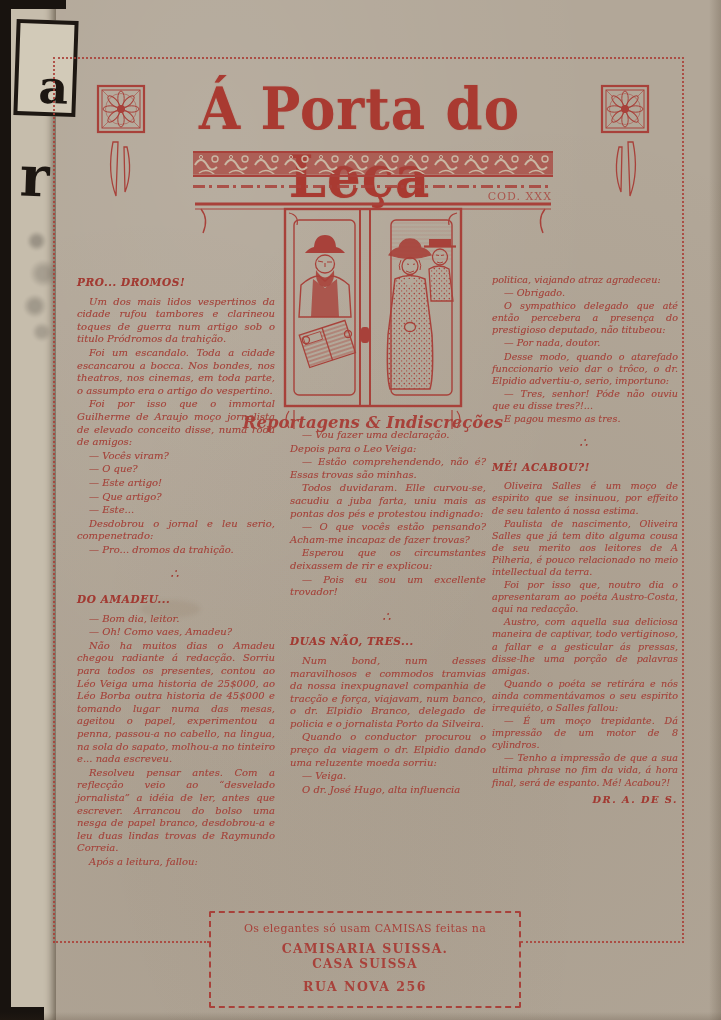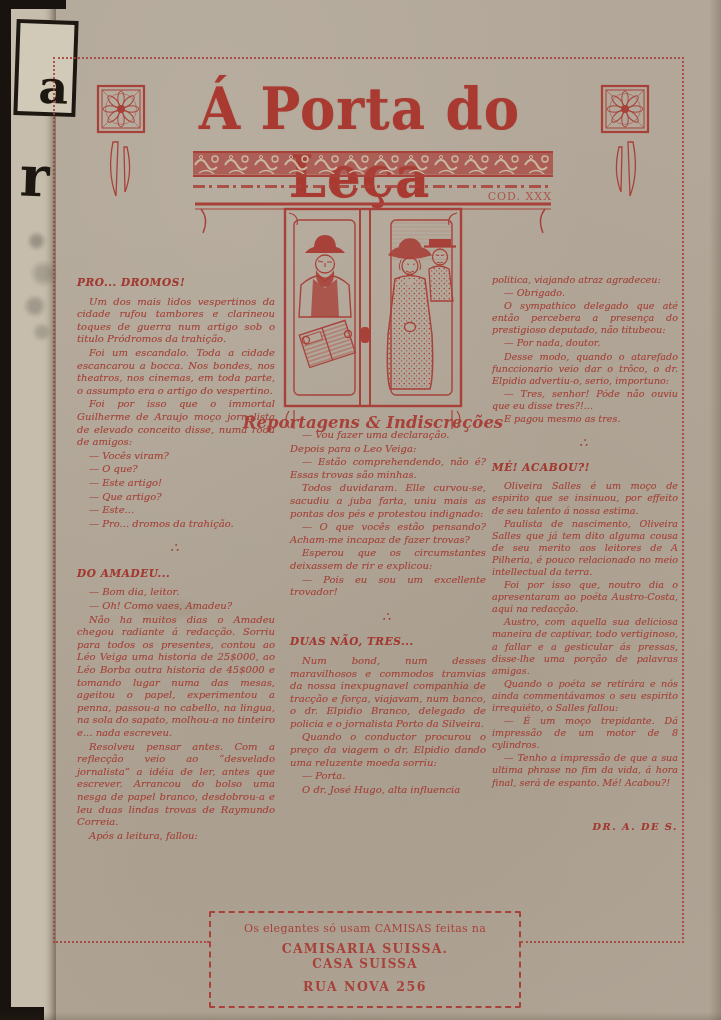--- a/index.html
+++ b/index.html
@@ -66,21 +66,21 @@
   .col1{left:77px;top:276px;width:198px;}
   .col2{left:290px;top:428px;width:196px;}
   .col3{left:492px;top:273px;width:186px;font-size:9.6px;line-height:12.1px;}
   .blk{margin:1px 0;font-style:italic;}
   .blk-h{font-weight:bold;letter-spacing:.6px;margin:9px 0 7px;color:#a23a32;font-size:10.5px;text-align:left;}
   .col1 .blk-h:first-child{margin-top:0;}
   .blk-p{text-indent:12px;}
   .blk-d{text-indent:12px;}
   .blk-cont{text-indent:0;}
   .blk-div{text-align:center;font-size:13px;margin:12px 0;letter-spacing:3px;text-indent:0;color:#a23a32;}
-  .blk-sig{text-align:right;font-weight:bold;letter-spacing:1.5px;margin-top:32px;font-size:9.8px;color:#a23a32;}
+  .blk-sig{text-align:right;font-weight:bold;letter-spacing:1.5px;margin-top:5px;font-size:9.8px;color:#a23a32;}
 
   
   .adbox{position:absolute;left:209px;top:911px;width:312px;height:97px;box-sizing:border-box;
     border:2px dashed #a8413a;border-radius:2px;text-align:center;color:#a8413a;}
   .ad1{margin-top:9px;font-size:11px;letter-spacing:.3px;}
   .ad2{margin-top:6px;font-size:12.5px;font-weight:bold;letter-spacing:1.2px;}
   .ad3{margin-top:1px;font-size:12px;font-weight:bold;letter-spacing:1.2px;}
   .ad4{margin-top:8px;font-size:12.5px;font-weight:bold;letter-spacing:1.5px;}
 
   .stain{position:absolute;border-radius:50%;filter:blur(2px);pointer-events:none;}
@@ -247,20 +247,21 @@
 <div class="col col1">
     <div class="blk blk-h">PRO... DROMOS!</div>
     <div class="blk blk-p">Um dos mais lidos vespertinos da cidade rufou tambores e clarineou toques de guerra num artigo sob o titulo Pródromos da trahição.</div>
     <div class="blk blk-p">Foi um escandalo. Toda a cidade escancarou a bocca. Nos bondes, nos theatros, nos cinemas, em toda parte, o assumpto era o artigo do vespertino.</div>
     <div class="blk blk-p">Foi por isso que o immortal Guilherme de Araujo moço jornalista de elevado conceito disse, numa roda de amigos:</div>
     <div class="blk blk-d">— Vocês viram?</div>
     <div class="blk blk-d">— O que?</div>
     <div class="blk blk-d">— Este artigo!</div>
     <div class="blk blk-d">— Que artigo?</div>
     <div class="blk blk-d">— Este...</div>
+    <div class="blk blk-p">Desdobrou o jornal e leu serio, compenetrado:</div>
     <div class="blk blk-d">— Pro... dromos da trahição.</div>
     <div class="blk blk-div">∴</div>
     <div class="blk blk-h">DO AMADEU...</div>
     <div class="blk blk-d">— Bom dia, leitor.</div>
     <div class="blk blk-d">— Oh! Como vaes, Amadeu?</div>
     <div class="blk blk-p">Não ha muitos dias o Amadeu chegou radiante á redacção. Sorriu para todos os presentes, contou ao Léo Veiga uma historia de 25$000, ao Léo Borba outra historia de 45$000 e tomando lugar numa das mesas, ageitou o papel, experimentou a penna, passou-a no cabello, na lingua, na sola do sapato, molhou-a no tinteiro e... nada escreveu.</div>
     <div class="blk blk-p">Resolveu pensar antes. Com a reflecção veio ao “desvelado jornalista” a idéia de ler, antes que escrever. Arrancou do bolso uma nesga de papel branco, desdobrou-a e leu duas lindas trovas de Raymundo Correia.</div>
     <div class="blk blk-p">Após a leitura, fallou:</div>
   </div>
 <div class="col col2">
@@ -268,21 +269,21 @@
     <div class="blk blk-cont">Depois para o Leo Veiga:</div>
     <div class="blk blk-d">— Estão comprehendendo, não é? Essas trovas são minhas.</div>
     <div class="blk blk-p">Todos duvidaram. Elle curvou-se, sacudiu a juba farta, uniu mais as pontas dos pés e protestou indignado:</div>
     <div class="blk blk-d">— O que vocês estão pensando? Acham-me incapaz de fazer trovas?</div>
     <div class="blk blk-p">Esperou que os circumstantes deixassem de rir e explicou:</div>
     <div class="blk blk-d">— Pois eu sou um excellente trovador!</div>
     <div class="blk blk-div">∴</div>
     <div class="blk blk-h">DUAS NÃO, TRES...</div>
     <div class="blk blk-p">Num bond, num desses maravilhosos e commodos tramvias da nossa inexpugnavel companhia de tracção e força, viajavam, num banco, o dr. Elpidio Branco, delegado de policia e o jornalista Porto da Silveira.</div>
     <div class="blk blk-p">Quando o conductor procurou o preço da viagem o dr. Elpidio dando uma reluzente moeda sorriu:</div>
-    <div class="blk blk-d">— Porta.</div>
+    <div class="blk blk-d">— Veiga.</div>
     <div class="blk blk-p">O dr. José Hugo, alta influencia</div>
   </div>
 <div class="col col3">
     <div class="blk blk-cont">politica, viajando atraz agradeceu:</div>
     <div class="blk blk-d">— Obrigado.</div>
     <div class="blk blk-p">O sympathico delegado que até então percebera a presença do prestigioso deputado, não titubeou:</div>
     <div class="blk blk-d">— Por nada, doutor.</div>
     <div class="blk blk-p">Desse modo, quando o atarefado funccionario veio dar o trôco, o dr. Elpidio advertiu-o, serio, importuno:</div>
     <div class="blk blk-d">— Tres, senhor! Póde não ouviu que eu disse tres?!...</div>
     <div class="blk blk-p">E pagou mesmo as tres.</div>

